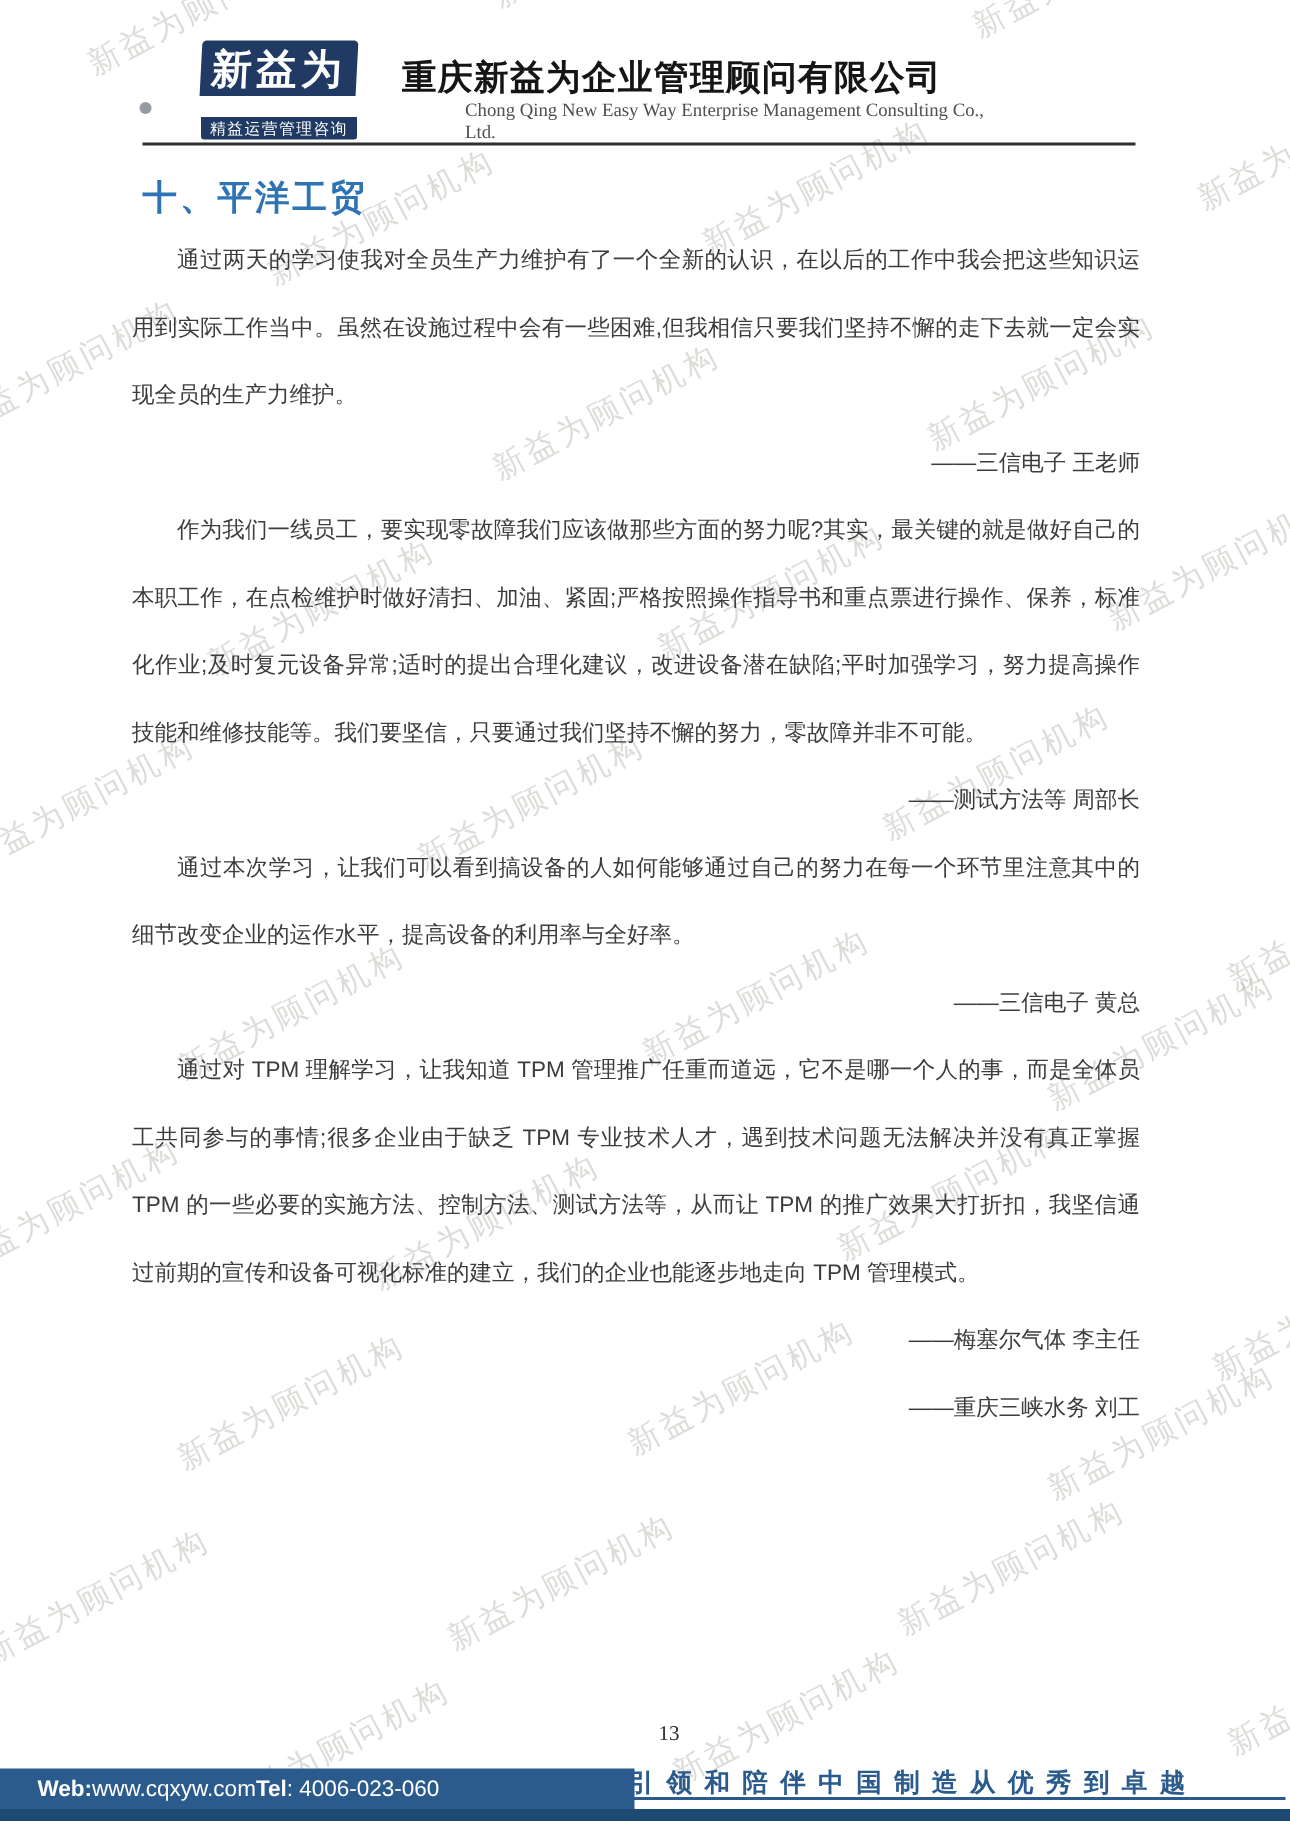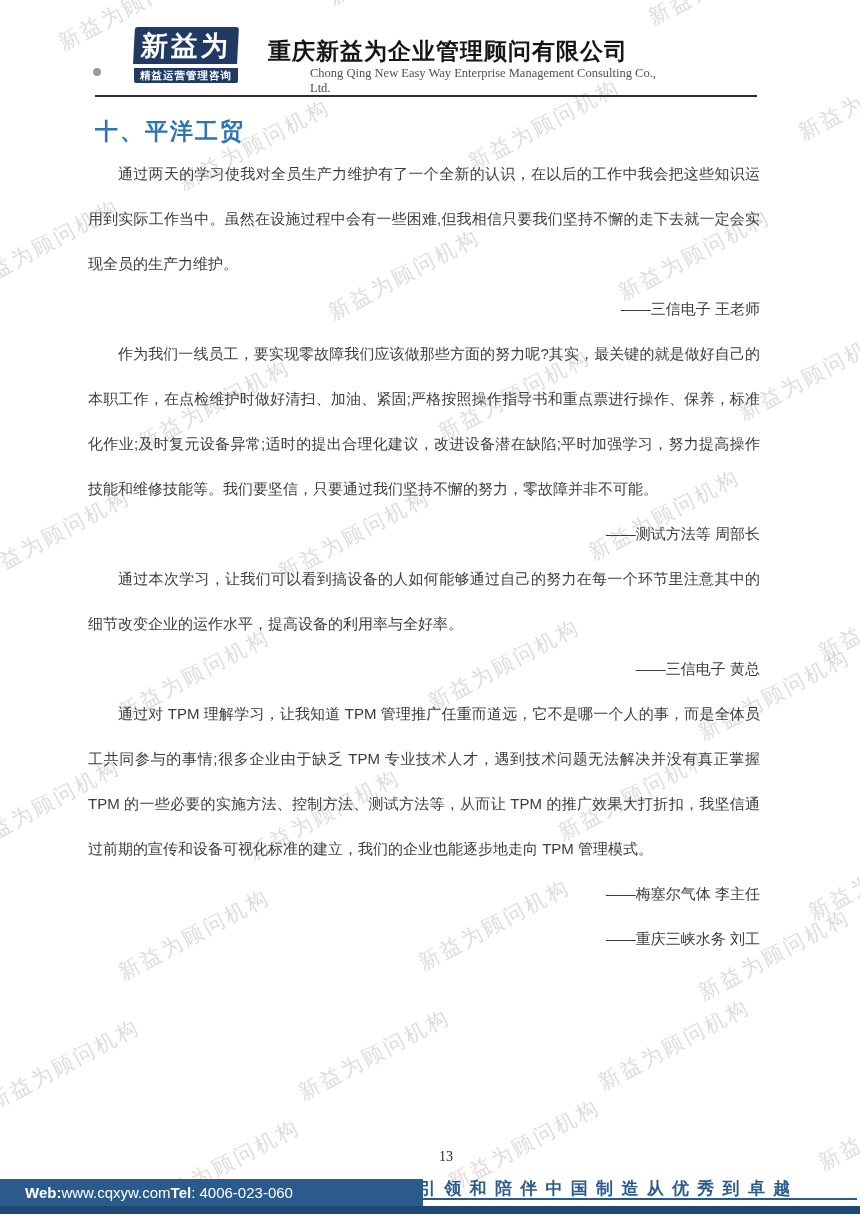--- a/index.html
+++ b/index.html
@@ -28,23 +28,23 @@
   
   .hdr{position:absolute;inset:0 0 auto 0;z-index:2;}
   .logo{position:absolute;left:134px;top:27px;width:104px;}
   .logo-main{
     height:37px;background:var(--logo-navy);border-radius:3px 3px 0 0;
     display:flex;align-items:center;justify-content:center;
     color:#fff;font-size:27px;font-weight:bold;letter-spacing:3px;
     transform:skewX(-3deg);
   }
   .logo-band{
-    margin-top:4px;height:15px;background:var(--logo-navy);border-radius:0 0 2px 2px;
+    margin-top:14px;height:15px;background:var(--logo-navy);border-radius:0 0 2px 2px;
     display:flex;align-items:center;justify-content:center;
-    color:#fff;font-size:10.5px;letter-spacing:1px;font-weight:bold;
+    color:#fff;font-size:10.5px;letter-spacing:1px;font-weight:normal;
   }
   .side-dot{position:absolute;left:93px;top:68px;width:8px;height:8px;border-radius:50%;background:#969ba1;}
   .company-cn{
     position:absolute;left:268px;top:36px;
     font-size:23px;font-weight:bold;color:#151515;letter-spacing:1px;white-space:nowrap;
   }
   .company-en{
     position:absolute;left:310px;top:66px;width:440px;text-align:left;
     font-family:"Liberation Serif",serif;font-size:12.5px;line-height:15px;color:#4f4f4f;
   }

